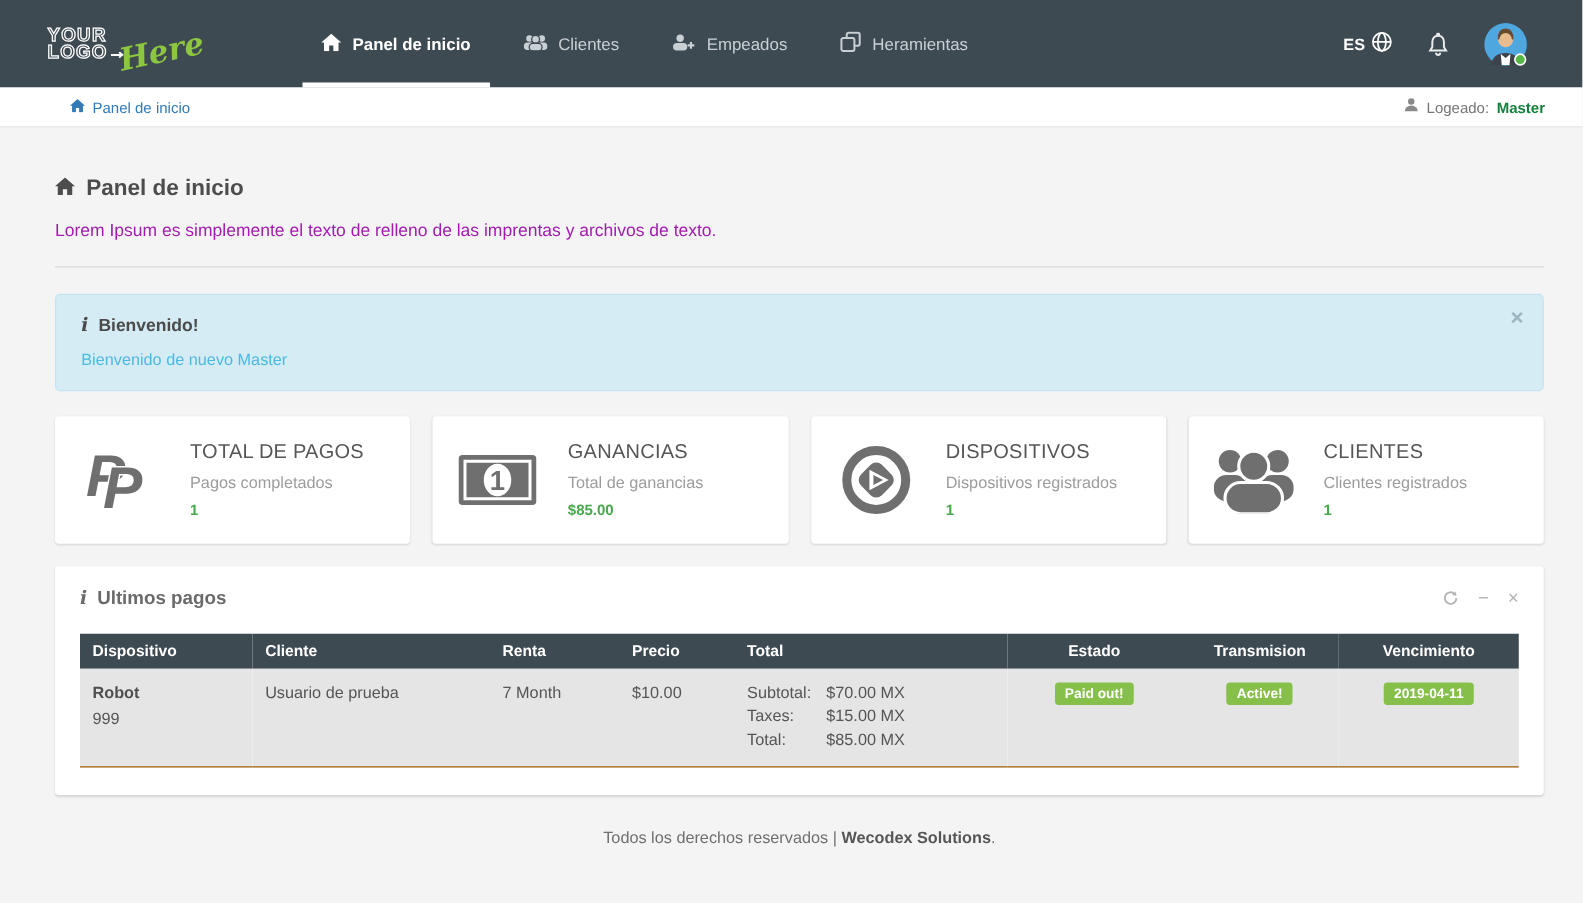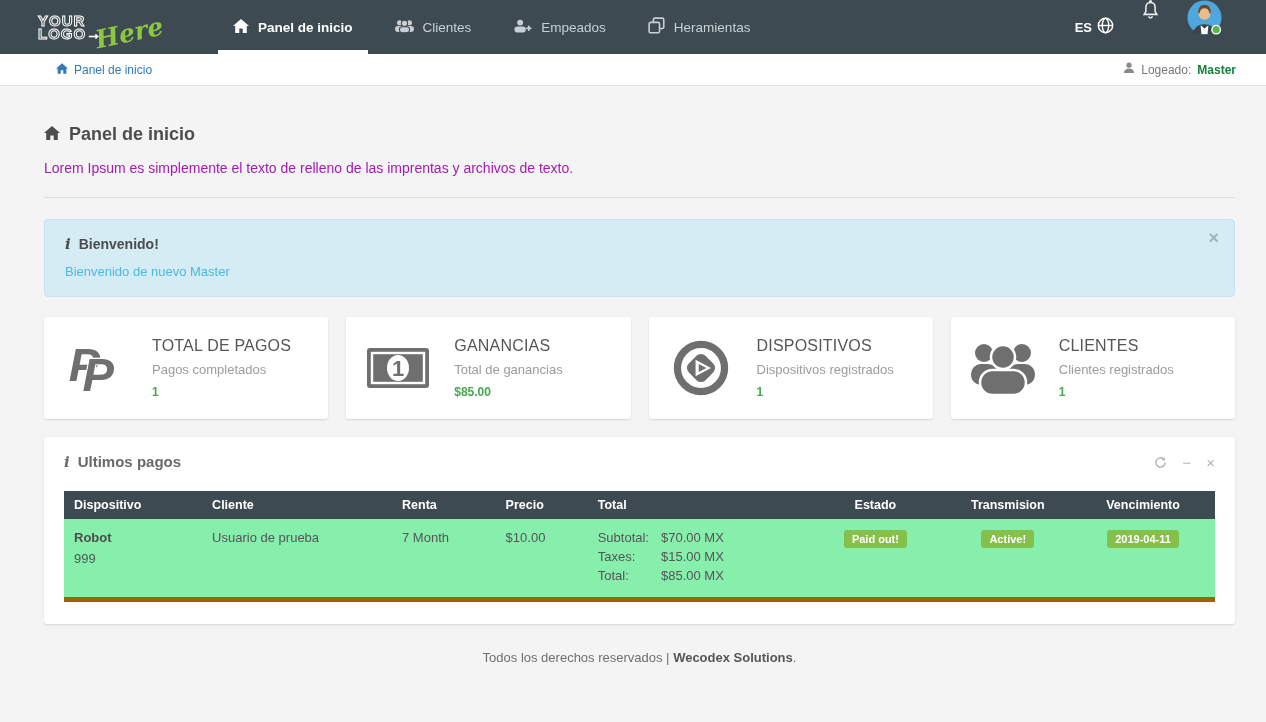--- a/index.html
+++ b/index.html
@@ -5,42 +5,42 @@
   * { box-sizing: border-box; }
   html,body { margin:0; padding:0; }
   body {
     width:1266px; height:722px; overflow:hidden;
     background:#f4f4f4;
     font-family:"Liberation Sans", sans-serif;
     -webkit-font-smoothing:antialiased;
   }
 
   
-  .navbar { height:54px; background:#3e4a52; display:flex; align-items:stretch; }
+  .navbar { height:70px; background:#3e4a52; display:flex; align-items:stretch;gap:24px; }
   .logo { display:flex; align-items:center; padding-left:38px; width:212px; flex:none; cursor:pointer; }
   .logo-text {
     font-weight:800; font-size:15px; line-height:13px; letter-spacing:1px;
     color:#3e4a52; -webkit-text-stroke:1px #ffffff; text-transform:uppercase;
   }
   .logo-script {
     font-family:"DejaVu Serif", serif; font-style:italic; font-weight:bold;
     font-size:25px; color:#8dc63f; transform:rotate(-12deg) translate(-8px,4px);
     display:inline-block;
   }
   .nav-items { display:flex; align-items:stretch; }
   .nav-item {
     display:flex; align-items:center; gap:9px; padding:0 21px; position:relative;
     color:#c9d0d4; font-size:13.5px; cursor:pointer; white-space:nowrap;
   }
   .nav-item svg { flex:none; }
   .nav-item.active { color:#ffffff; font-weight:bold; }
   .nav-item.active::after {
     content:""; position:absolute; left:6px; right:6px; bottom:0; height:4px; background:#ffffff;
   }
-  .nav-right { margin-left:auto; display:flex; gap:28px; padding-right:44px; }
+  .nav-right { margin-left:auto; display:flex; align-items:center; gap:28px; padding-right:44px; }
   .lang { display:flex; align-items:center; gap:5px; color:#ffffff; font-weight:bold; font-size:13px; cursor:pointer; }
   .bell { color:#e9ebec; cursor:pointer; display:flex; }
   .avatar-wrap { position:relative; width:35px; height:35px; cursor:pointer; }
 
   
   .breadbar {
     height:32px; background:#ffffff; border-bottom:1px solid #e2e2e2;
     display:flex; align-items:center; padding:0 30px 0 56px; font-size:12px;
   }
   .crumb { color:#337ab7; display:flex; align-items:center; gap:6px; cursor:pointer; }
@@ -90,21 +90,21 @@
   .panel-head { display:flex; align-items:center; padding:16px 20px 10px; }
   .panel-title { font-weight:bold; font-size:15px; color:#6a6a6a; display:flex; gap:8px; align-items:baseline; }
   .panel-tools { margin-left:auto; display:flex; align-items:center; gap:15px; color:#b3b3b3; font-size:15px; }
   .tool { cursor:pointer; line-height:1; display:flex; align-items:center; }
   .table-wrap { margin:10px 20px 0; }
   table { width:100%; border-collapse:collapse; font-size:13px; color:#555; }
   thead th {
     background:#3e4a52; color:#ffffff; text-align:left; font-size:12.5px;
     padding:7px 10px; font-weight:bold;
   }
-  tbody td { padding:11px 10px 14px; vertical-align:top; background:#86efac; border-bottom:5px solid #a16207; }
+  tbody td { padding:11px 10px 14px; vertical-align:top; background:#e5e5e5; border-bottom:1px solid #a16207; }
   th.c, td.c { text-align:center; }
   .device-name { font-weight:bold; color:#4e4e4e; }
   .device-id { margin-top:6px; }
   .totals { display:inline-grid; grid-template-columns:auto auto; column-gap:12px; row-gap:4px; text-align:left; }
   .badge {
     display:inline-block; background:#86c04a; color:#ffffff; font-size:11px; font-weight:bold;
     padding:3px 8px; border-radius:3px;
   }
 
   .site-footer { text-align:center; font-size:13px; color:#6f6f6f; margin-top:26px; }

